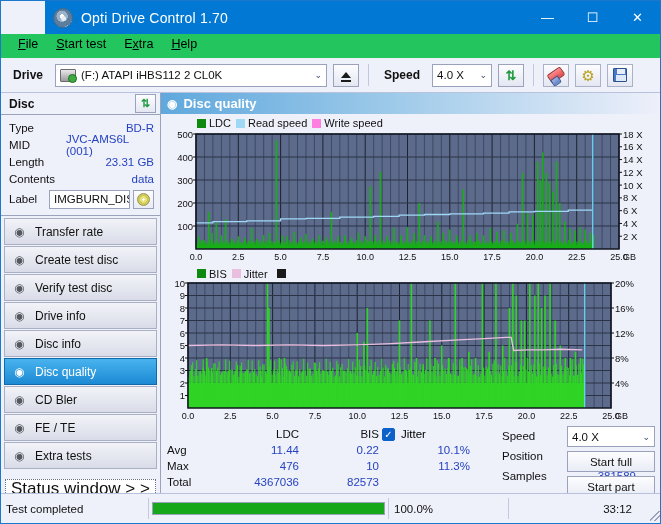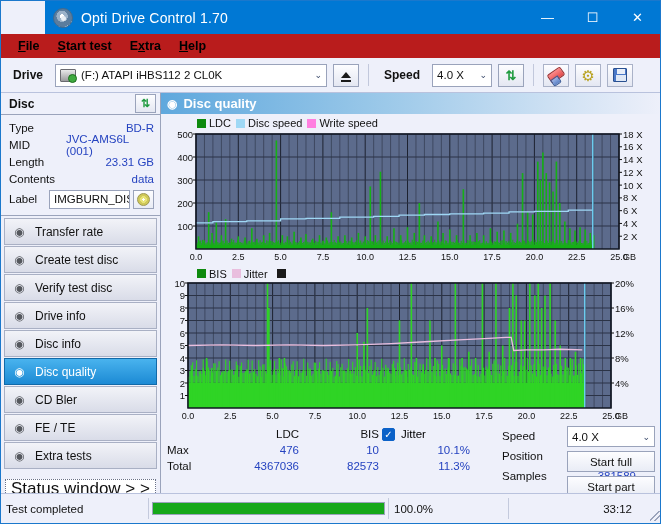--- a/index.html
+++ b/index.html
@@ -43,26 +43,25 @@
   .title-text { font-size: 14px; letter-spacing: .2px; }
   .winbtns { position: absolute; right: 0; top: 0; display: flex; height: 33px; }
   .winbtn {
     width: 45px; height: 33px;
     display: flex; align-items: center; justify-content: center;
     color: #fff; font-size: 13px;
   }
   
   .menubar {
     height: 24px;
-    display: flex; align-items: center;
+    display: flex; align-items: flex-start;
     padding-left: 8px;
-    background: #b91c1c;
+    background: #22c55e;
     font-size: 12.5px; color: #000;
     border-bottom: 1px solid transparent;
-    font-weight: bold;
   }
   .menu-item { padding: 3px 9px; }
   .menu-item u { text-decoration: underline; }
   
   .toolbar {
     height: 35px;
     display: flex; align-items: center;
     padding: 0 6px;
     background: #eef0fa;
     gap: 6px;
@@ -392,21 +391,21 @@
 
       <div class="chart-area">
 
         <div class="legend">
           <span class="it">
             <span class="sw" style="background:#0e8a0e"></span>
             <span>LDC</span>
           </span>
           <span class="it">
             <span class="sw" style="background:#9fd8f5"></span>
-            <span>Disc speed</span>
+            <span>Read speed</span>
           </span>
           <span class="it">
             <span class="sw" style="background:#ff7fe0"></span>
             <span>Write speed</span>
           </span>
         </div>
 
         <div class="chart-wrap">
           <svg class="chart-svg" id="svg-ldc" width="492" height="135" viewBox="0 0 492 135">
               <rect x="31" y="4" width="423" height="115" fill="#5c6b8c"></rect>
@@ -1385,20 +1384,25 @@
       </div>
 
       <div class="stats">
         <div class="stats-left">
           <div class="srow">
             <span class="scell-k"></span>
             <span class="scell-h">LDC</span>
             <span class="scell-h">BIS</span>
           </div>
           <div class="srow">
+            <span class="scell-k">Avg</span>
+            <span class="scell-v">11.44</span>
+            <span class="scell-v">0.22</span>
+          </div>
+          <div class="srow">
             <span class="scell-k">Max</span>
             <span class="scell-v">476</span>
             <span class="scell-v">10</span>
           </div>
           <div class="srow">
             <span class="scell-k">Total</span>
             <span class="scell-v">4367036</span>
             <span class="scell-v">82573</span>
           </div>
         </div>

